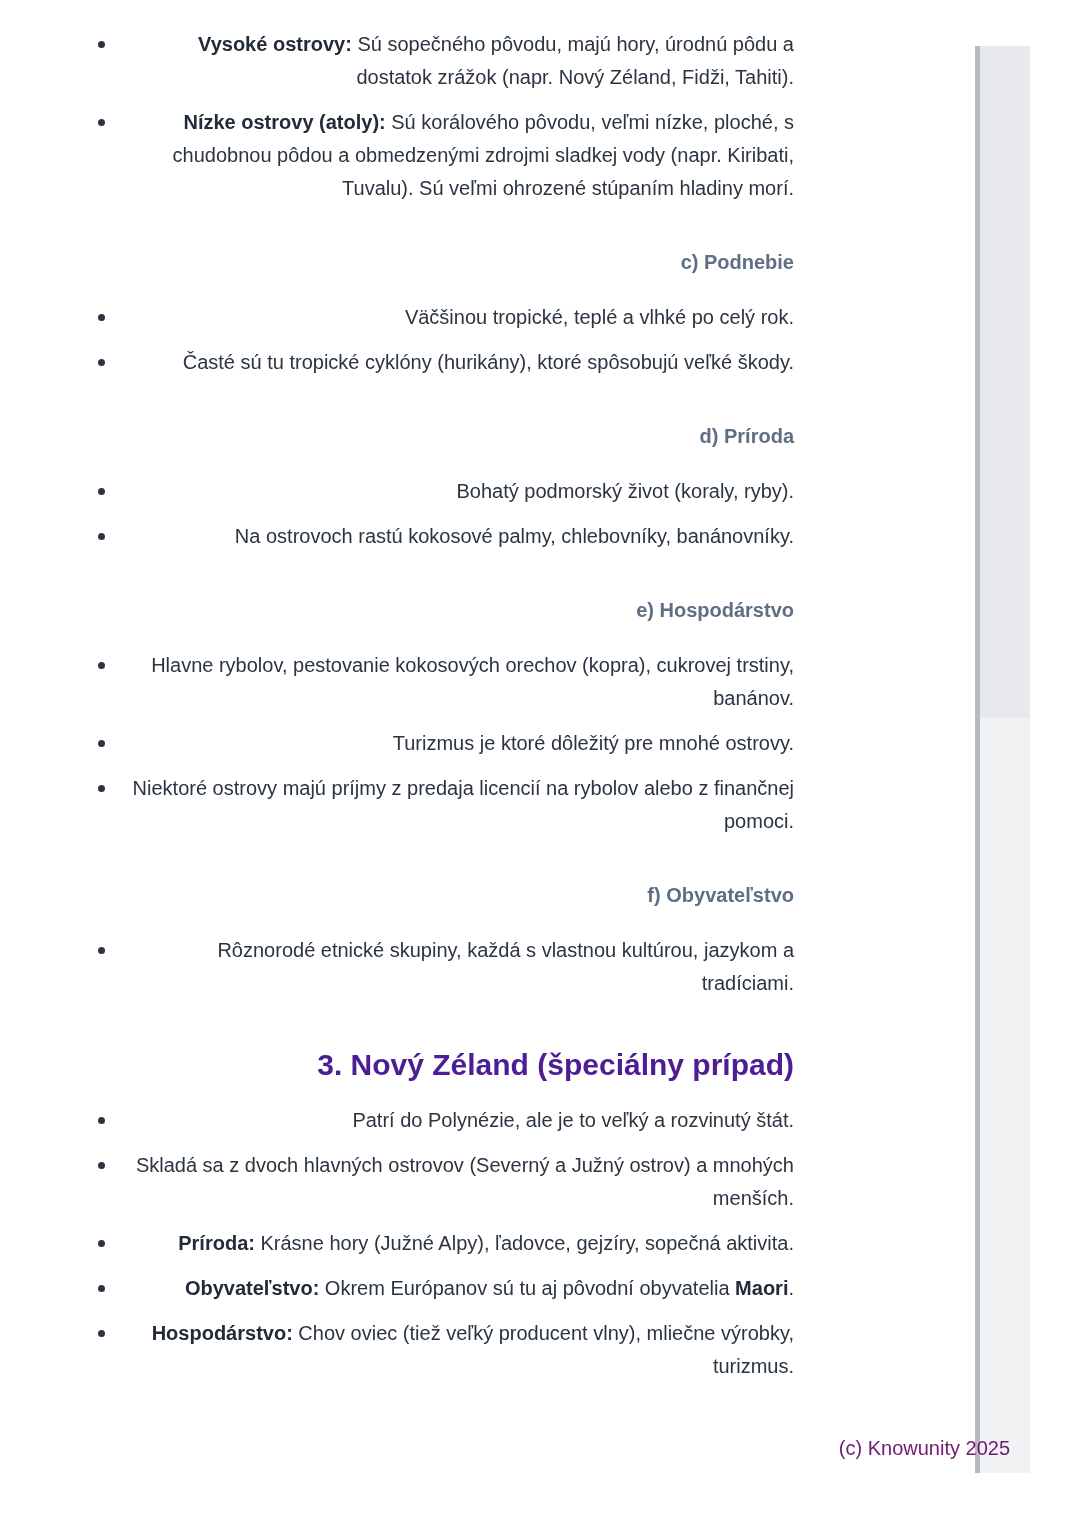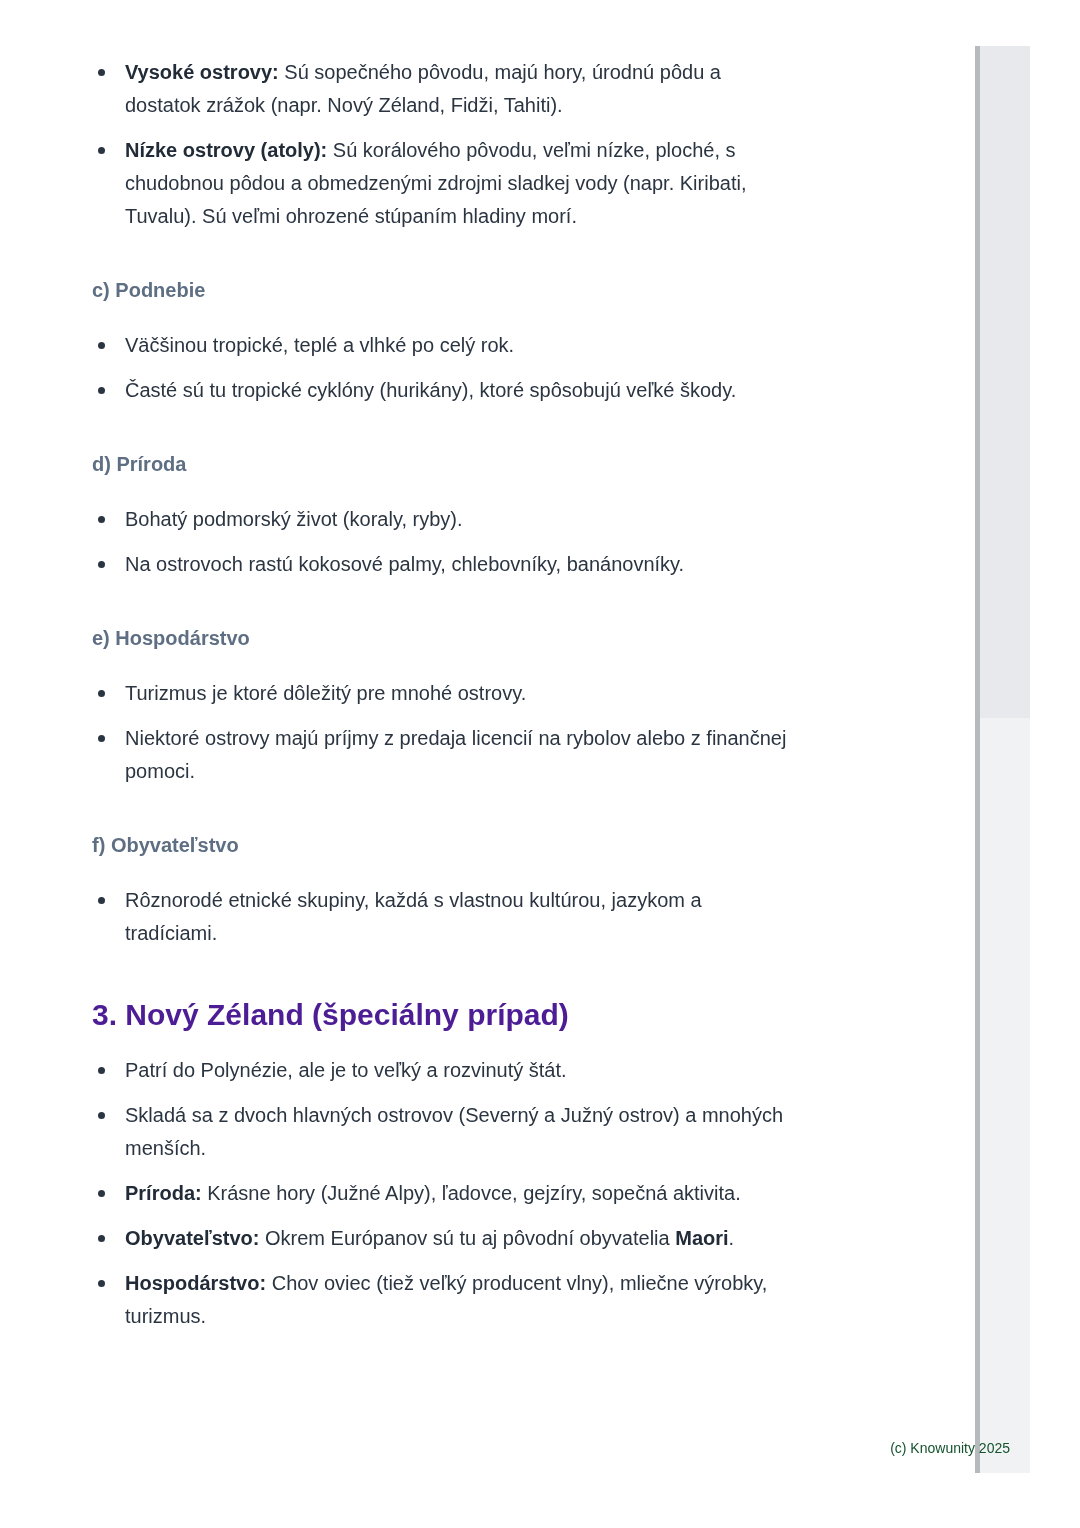--- a/index.html
+++ b/index.html
@@ -7,22 +7,23 @@
     width: 1080px; height: 1528px;
     background: #ffffff;
     font-family: "Liberation Sans", "DejaVu Sans", sans-serif;
     overflow: hidden;
     position: relative;
   }
   .page { position: absolute; inset: 0; background: #ffffff; }
 
   .content {
     position: absolute;
-    left: 92px; top: 56px;
+    left: 92px; top: 28px;
     width: 702px;
+    text-align: right;
   }
   .content ul {
     list-style: none;
     margin: 0 0 10px 0;
     padding: 0;
   }
   .content li {
     position: relative;
     padding-left: 33px;
     margin-bottom: 12px;
@@ -65,23 +66,23 @@
     position: absolute;
     left: 0; top: 0;
     width: 100%; height: 672px;
     background: rgba(170, 176, 182, 0.12);
   }
 
   .footer {
     position: absolute;
     top: 1438px;
     right: 70px;
-    font-size: 14px;
+    font-size: 20px;
     line-height: 20px;
-    color: #14532d;
+    color: #701a75;
     z-index: 2;
     white-space: nowrap;
   }
 </style>
 </head>
 <body>
 
 <div class="page">
 
   <main class="content" id="content">
@@ -94,20 +95,21 @@
         <li><span class="dot"></span><span><span>Väčšinou tropické, teplé a vlhké po celý rok.</span></span></li>
         <li><span class="dot"></span><span><span>Časté sú tu tropické cyklóny (hurikány), ktoré spôsobujú veľké škody.</span></span></li>
       </ul>
       <h3>d) Príroda</h3>
       <ul>
         <li><span class="dot"></span><span><span>Bohatý podmorský život (koraly, ryby).</span></span></li>
         <li><span class="dot"></span><span><span>Na ostrovoch rastú kokosové palmy, chlebovníky, banánovníky.</span></span></li>
       </ul>
       <h3>e) Hospodárstvo</h3>
       <ul>
+        <li><span class="dot"></span><span><span>Hlavne rybolov, pestovanie kokosových orechov (kopra), cukrovej trstiny, banánov.</span></span></li>
         <li><span class="dot"></span><span><span>Turizmus je ktoré dôležitý pre mnohé ostrovy.</span></span></li>
         <li><span class="dot"></span><span><span>Niektoré ostrovy majú príjmy z predaja licencií na rybolov alebo z finančnej pomoci.</span></span></li>
       </ul>
       <h3>f) Obyvateľstvo</h3>
       <ul>
         <li><span class="dot"></span><span><span>Rôznorodé etnické skupiny, každá s vlastnou kultúrou, jazykom a tradíciami.</span></span></li>
       </ul>
       <h2>3. Nový Zéland (špeciálny prípad)</h2>
       <ul>
         <li><span class="dot"></span><span><span>Patrí do Polynézie, ale je to veľký a rozvinutý štát.</span></span></li>

